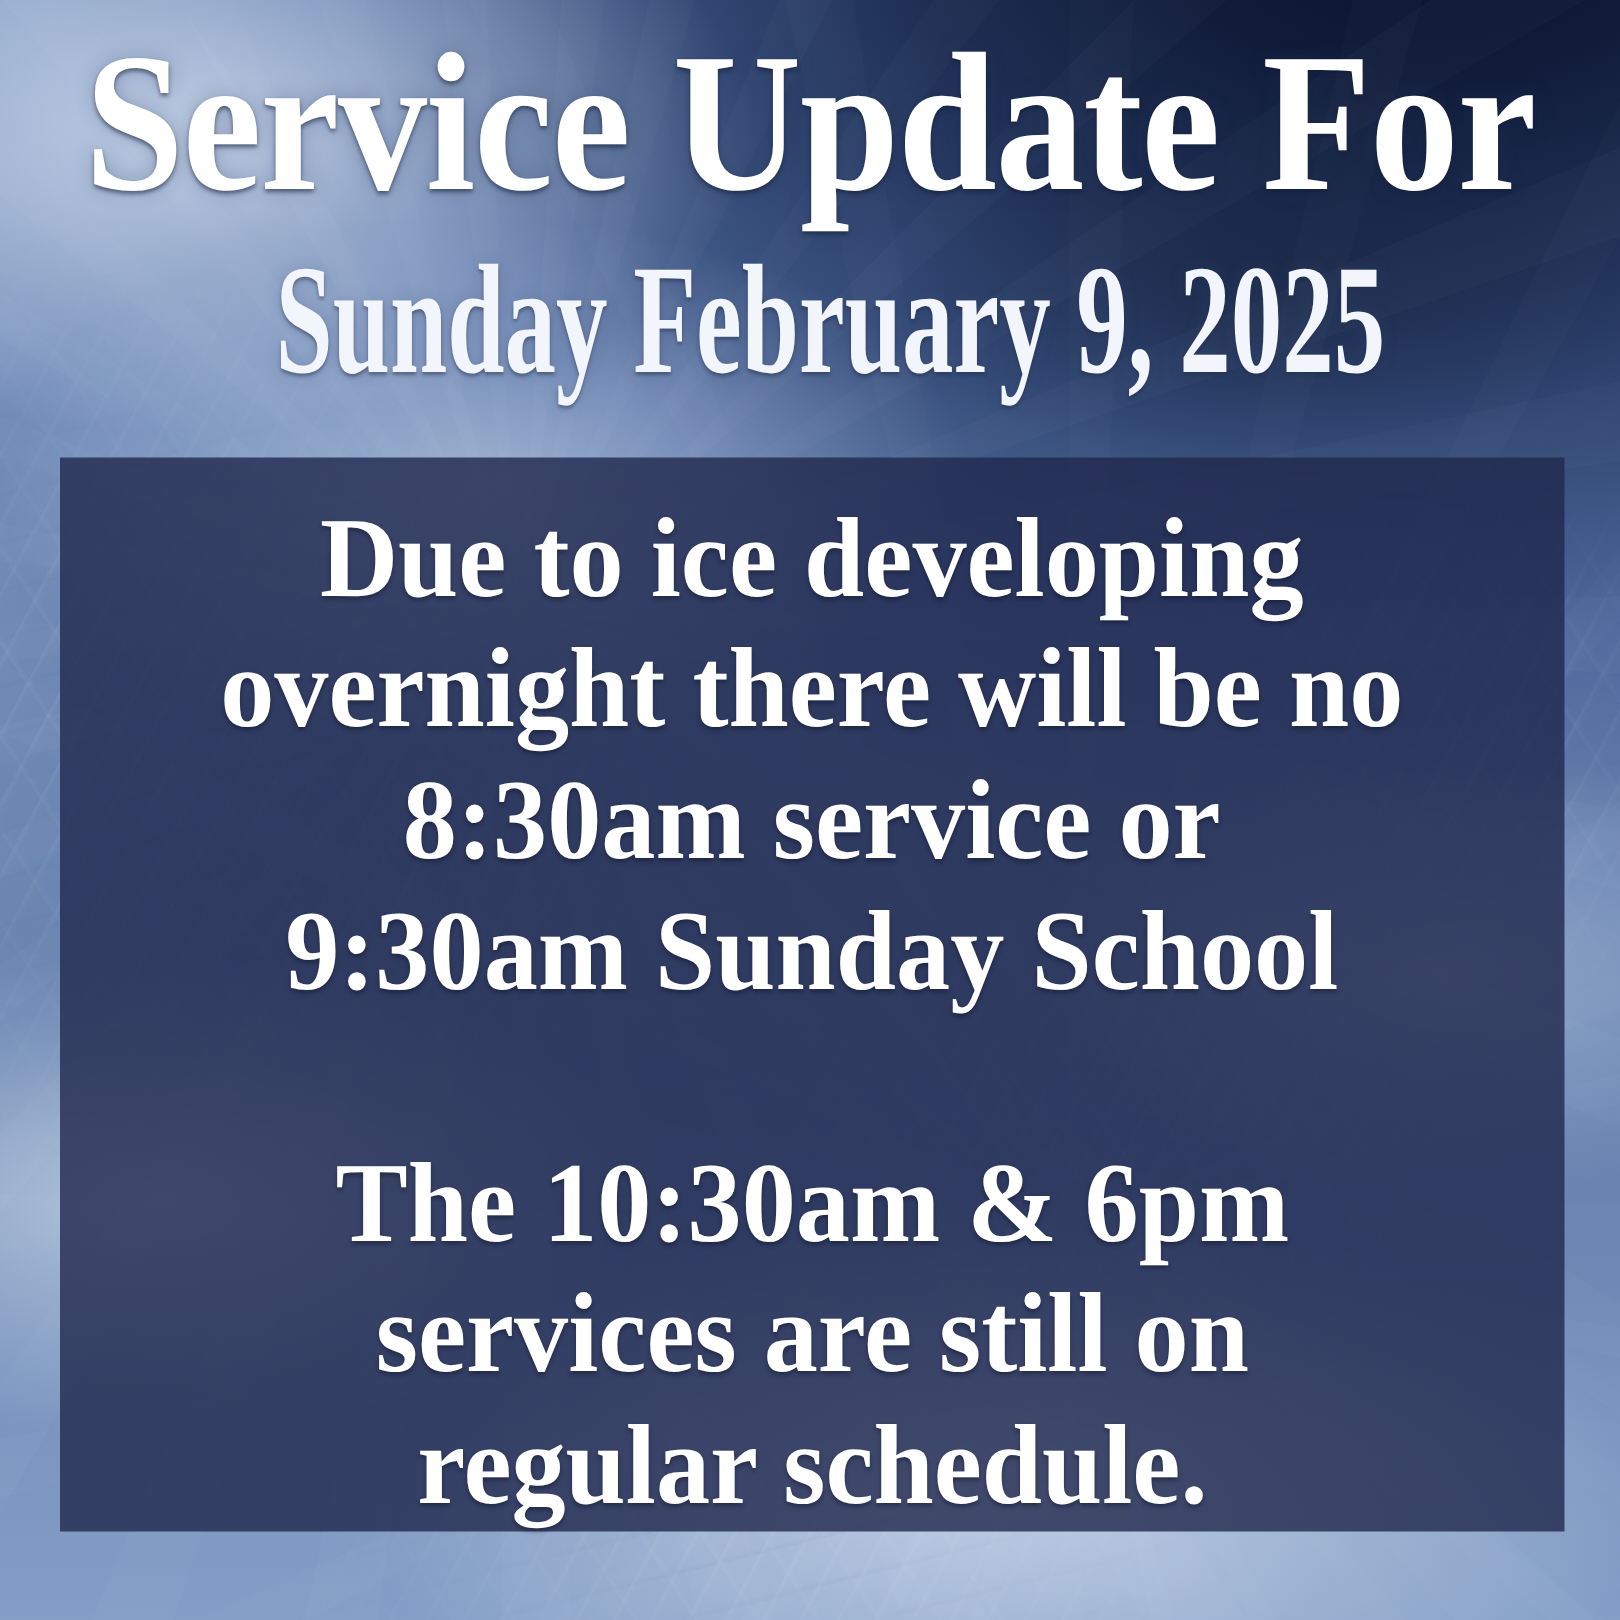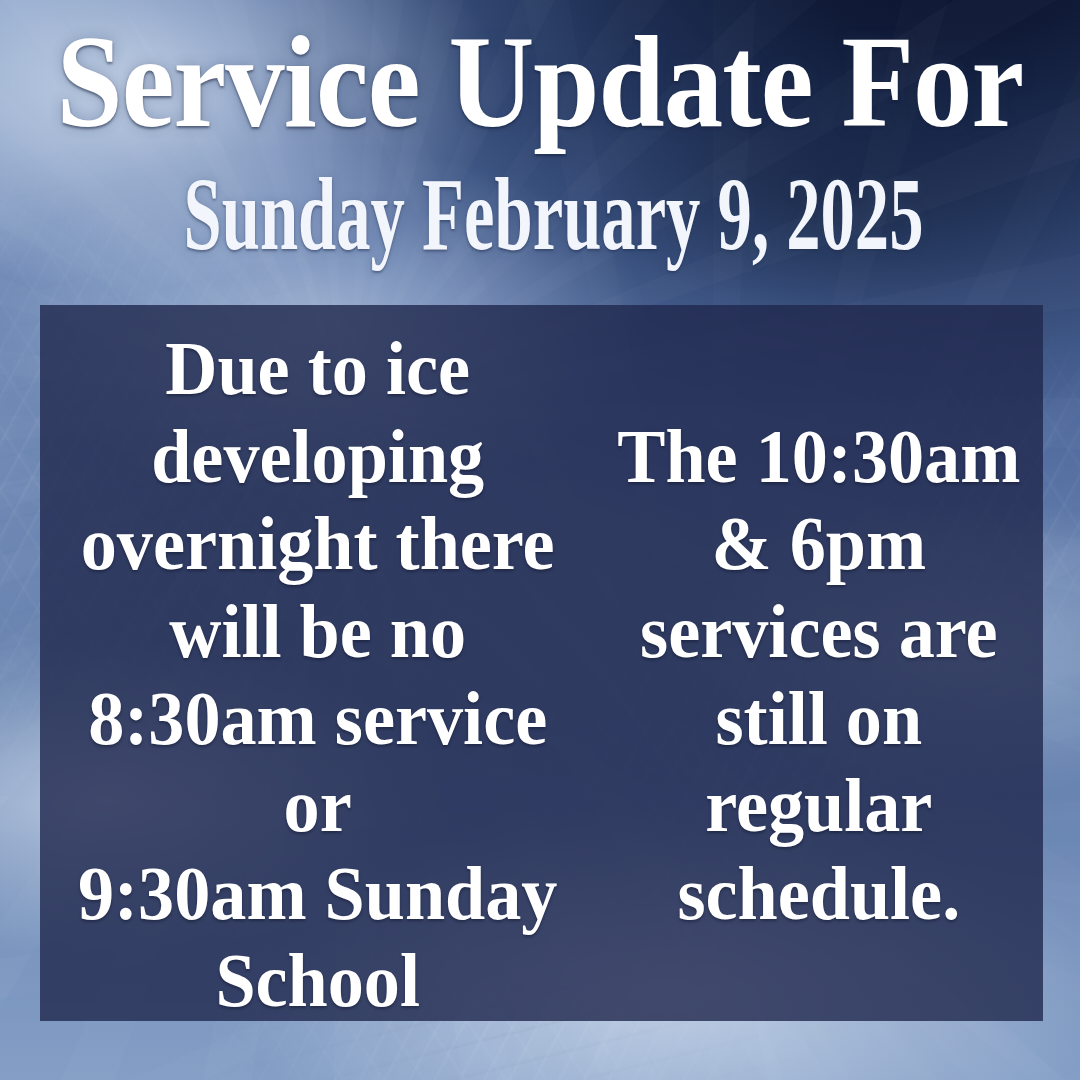--- a/index.html
+++ b/index.html
@@ -145,20 +145,21 @@
     width: 1003px;
     height: 716px;
     background: rgba(32, 40, 78, 0.80);
     z-index: 2;
   }
   .panel-inner {
     position: absolute;
     inset: 0;
     z-index: 4;
     display: flex;
+    flex-direction: column;
     align-items: center;
     justify-content: flex-start;
     padding-top: 24px;
     box-sizing: border-box;
   }
   .body-para {
     margin: 0;
     color: #ffffff;
     font-weight: 700;
     font-size: 76px;

